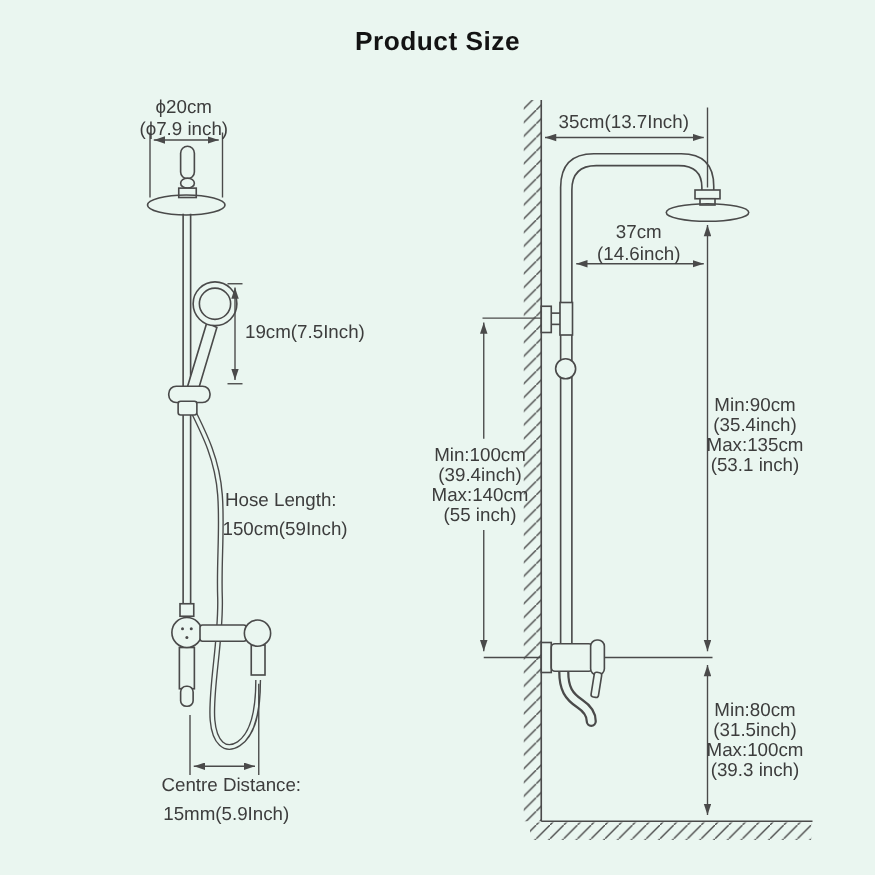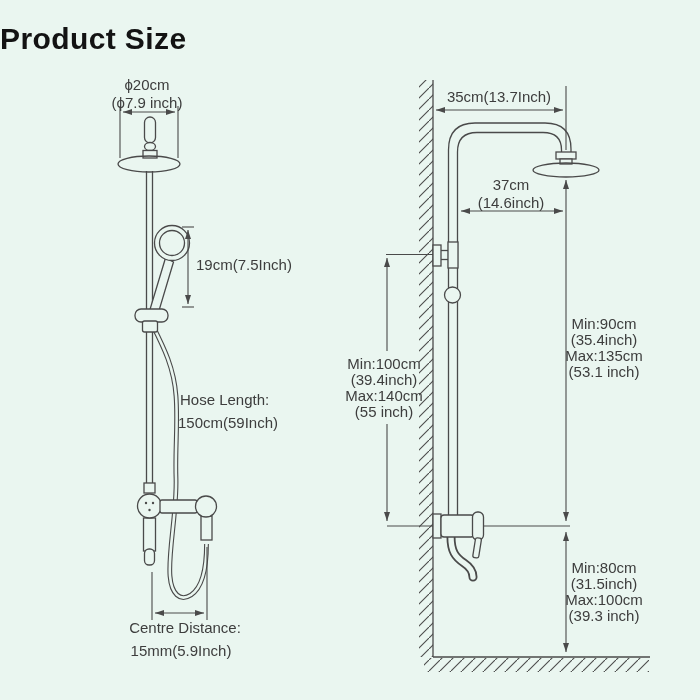--- a/index.html
+++ b/index.html
@@ -4,21 +4,22 @@
 <style>
   html,body{margin:0;padding:0;}
   body{
     width:700px;height:700px;overflow:hidden;
     background:#eaf6f0;
     font-family:"Liberation Sans",sans-serif;
     position:relative;
   }
   .page-title{
     padding-top:22px;
-    font-size:30px;
+    text-align:center;
+    font-size:21px;
     font-weight:800;
     letter-spacing:.4px;
     color:#131313;
   }
   svg{position:absolute;left:0;top:0;}
   svg text{
     font-family:"Liberation Sans",sans-serif;
     font-size:15px;
     fill:#3d3d3d;
   }

